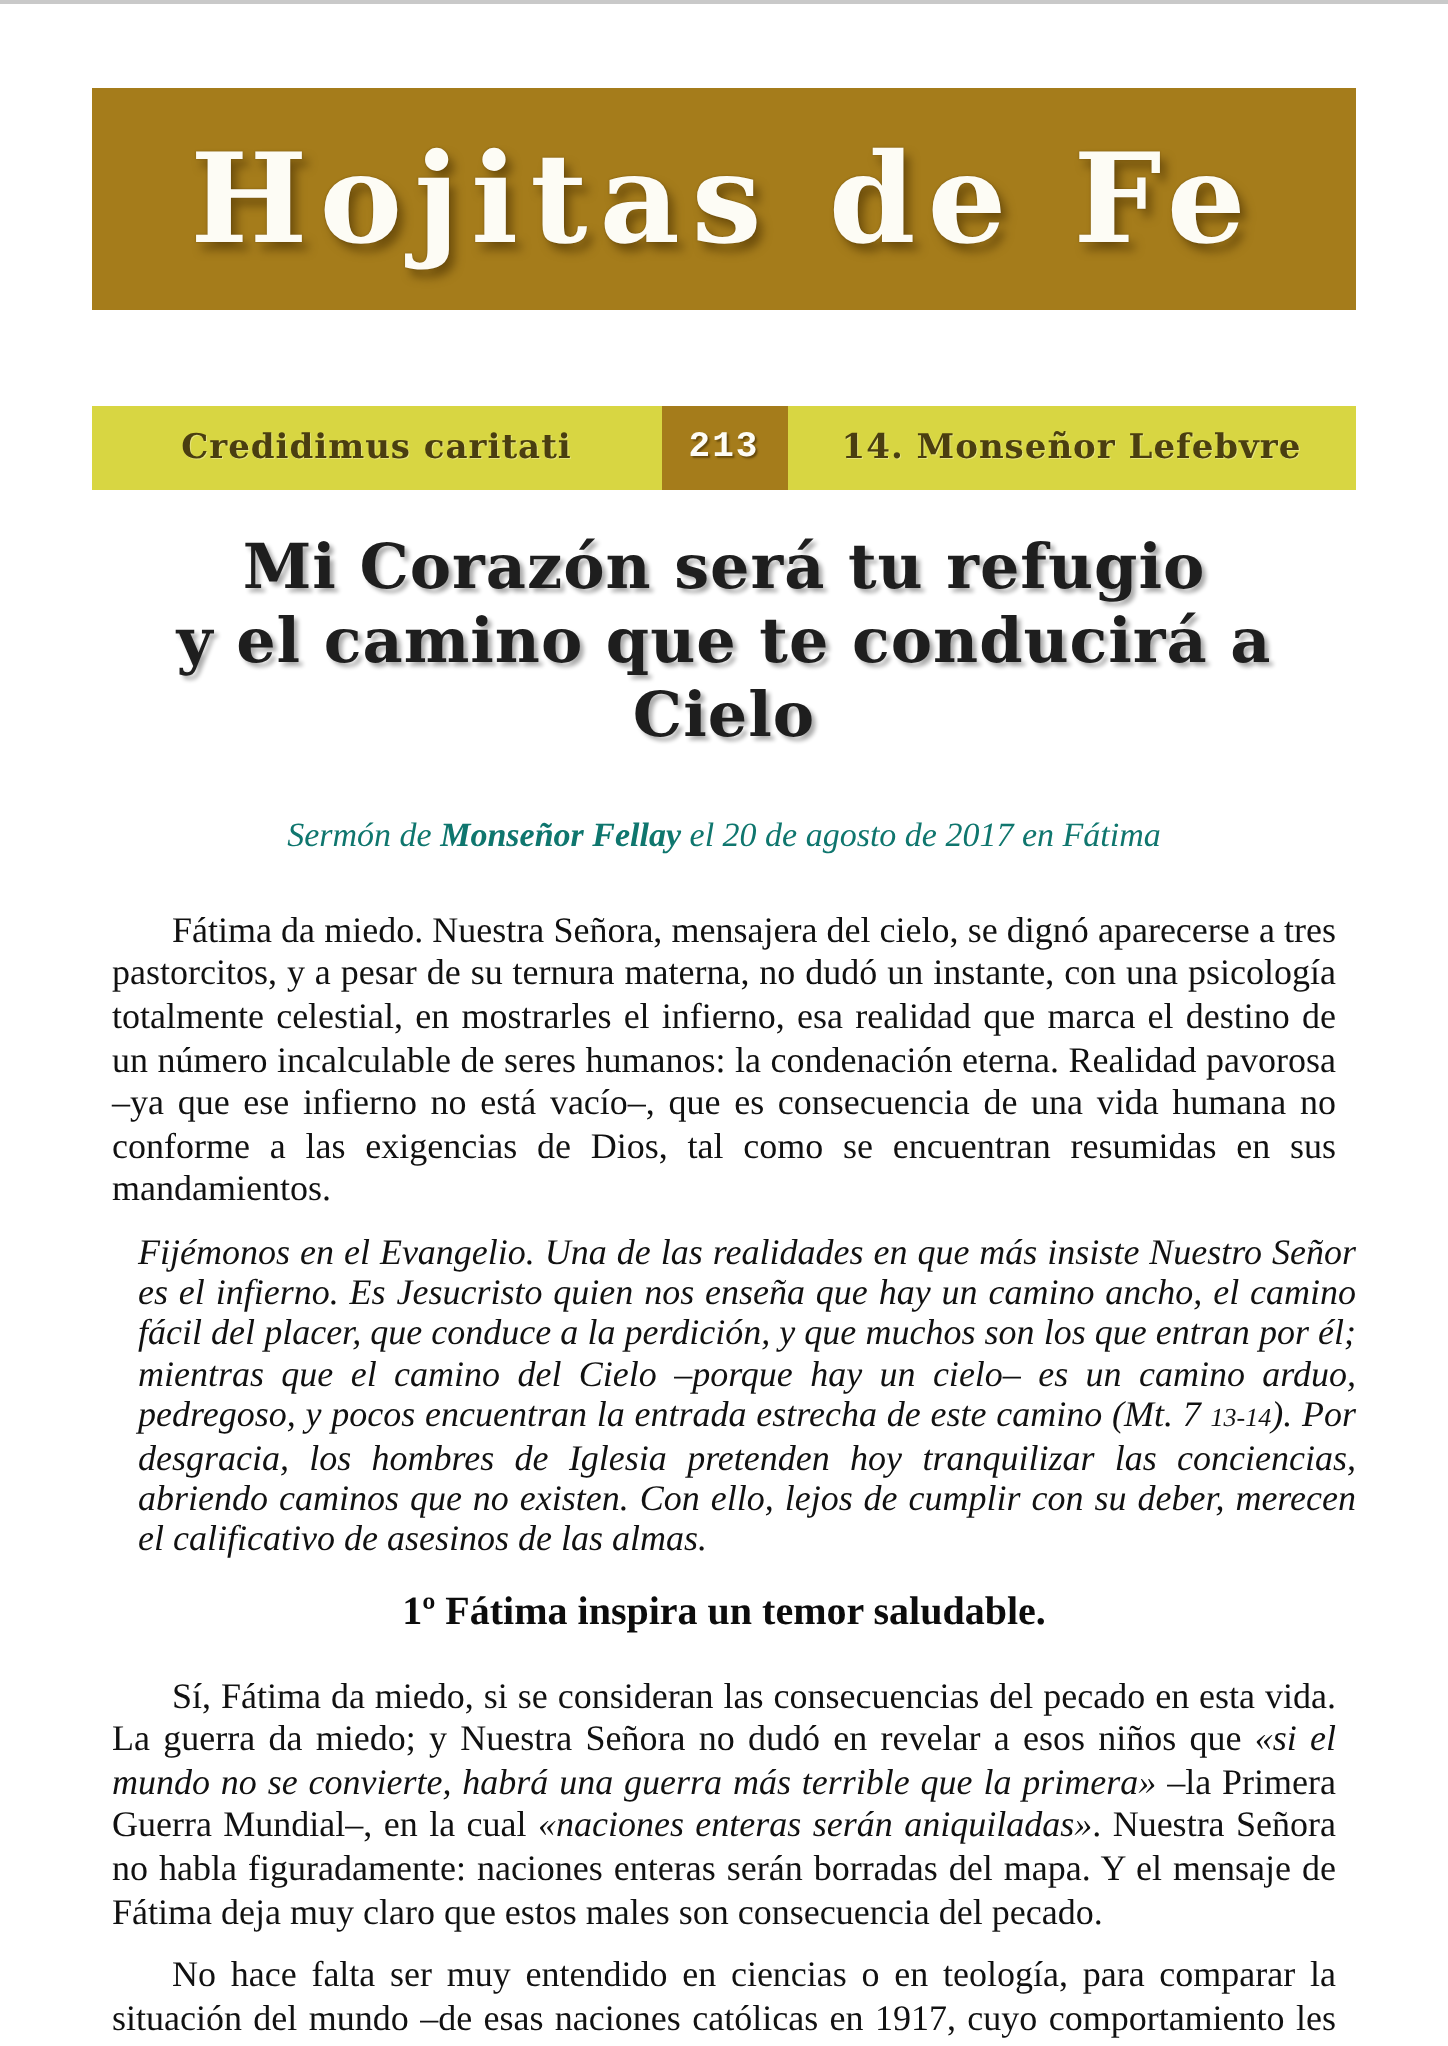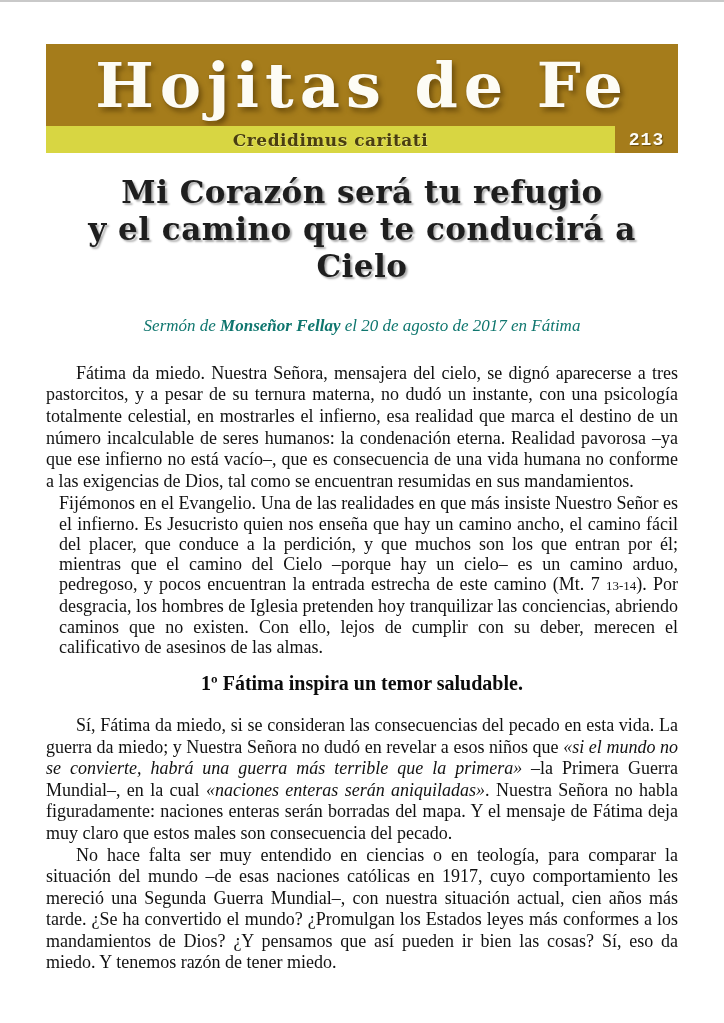--- a/index.html
+++ b/index.html
@@ -10,34 +10,34 @@
     overflow:hidden;
     font-family:"Liberation Serif", serif;
     color:#111;
   }
   .topline{height:2px;width:100%;background:#c9c9c9;}
 
   
   .masthead{margin:42px 46px 0 46px;}
   .masthead-top{
     background:var(--masthead-brown);
-    height:82px;
+    height:111px;
     display:flex;align-items:center;justify-content:center;
   }
   .masthead-title{
     font-family:"DejaVu Serif", serif;
     font-weight:700;
     font-size:62px;
     line-height:93px;
     letter-spacing:6px;
     color:#fdfcf5;
     text-shadow:3px 4px 5px rgba(70,45,0,.55), 0 0 1px rgba(90,60,0,.6);
     white-space:nowrap;
   }
-  .tagline-bar{display:flex;height:27px;}
+  .tagline-bar{display:flex;height:42px;margin-top:48px;}
   .tagline-cell{
     flex:1;
     background:var(--masthead-yellow);
     display:flex;align-items:center;justify-content:center;
   }
   .tagline-text{
     font-family:"DejaVu Serif", serif;
     font-weight:700;
     font-size:17px;
     letter-spacing:.5px;
@@ -73,31 +73,32 @@
   }
   .subtitle{
     margin-top:31px;
     text-align:center;
     font-style:italic;
     font-size:17px;
     line-height:20px;
     color:#0f766e;
   }
   .body-para{
-    margin:0;
+    margin:10px;
     font-size:18px;
     line-height:21.6px;
     text-align:justify;
     text-indent:30px;
   }
   .para-1{margin-top:27px;}
   .quote-para{
-    margin:1px 0 0 13px;
+    margin:1px 0 0 23px;
     font-size:18px;
     line-height:20.2px;
+    font-style:italic;
     text-align:justify;
   }
   .section-heading{
     margin:15px 0 20px 0;
     text-align:center;
     font-family:"Liberation Serif", serif;
     font-weight:700;
     font-size:20px;
     color:#0c0c0c;
   }
@@ -116,20 +117,23 @@
     <div class="masthead-top">
       <div class="masthead-title">Hojitas de Fe</div>
     </div>
     <div class="tagline-bar">
       <div class="tagline-cell">
         <span class="tagline-text">Credidimus caritati</span>
       </div>
       <div class="issue-badge">
         <span class="issue-number">213</span>
       </div>
+      <div class="tagline-cell">
+        <span class="tagline-text">14. Monseñor Lefebvre</span>
+      </div>
     </div>
   </header>
 
   <article class="article">
 
     <h1 class="article-title">
       <div>Mi Corazón será tu refugio</div>
       <div>y el camino que te conducirá a Cielo</div>
     </h1>
 

